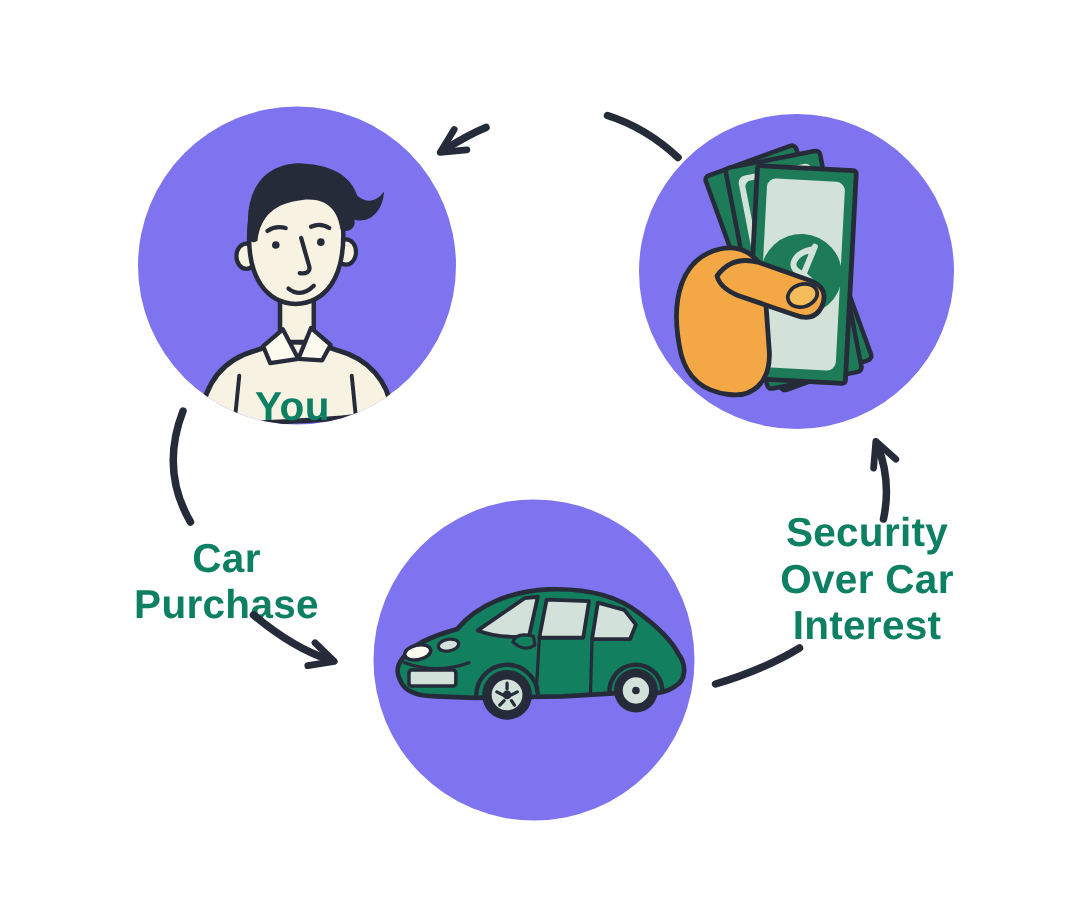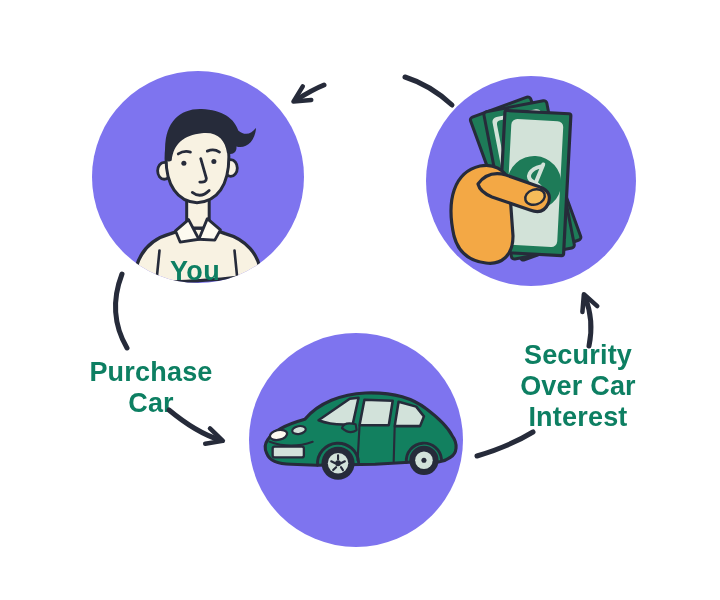--- a/index.html
+++ b/index.html
@@ -148,22 +148,22 @@
         <circle class="f-window" cx="170" cy="83" r="9"></circle>
         <circle class="f-ink" cx="170" cy="83" r="2.6"></circle>
         <path class="ink" stroke-width="3" fill="none" d="M 152 85 A 18 18 0 0 1 188 82"></path>
       </g>
     </svg>
   </div>
 
   <div class="edge-label" id="label-loan">
   </div>
   <div class="edge-label" id="label-purchase">
+    <span>Car</span>
     <span>Purchase</span>
-    <span>Car</span>
   </div>
   <div class="edge-label" id="label-security">
     <span>Security</span>
     <span>Over Car</span>
     <span>Interest</span>
   </div>
 
   <svg id="arrows" width="720" height="600" viewBox="0 0 720 600">
     <defs>
       <marker id="ah" viewBox="0 0 22 22" markerWidth="22" markerHeight="22" refX="16" refY="11" orient="auto" markerUnits="userSpaceOnUse">

